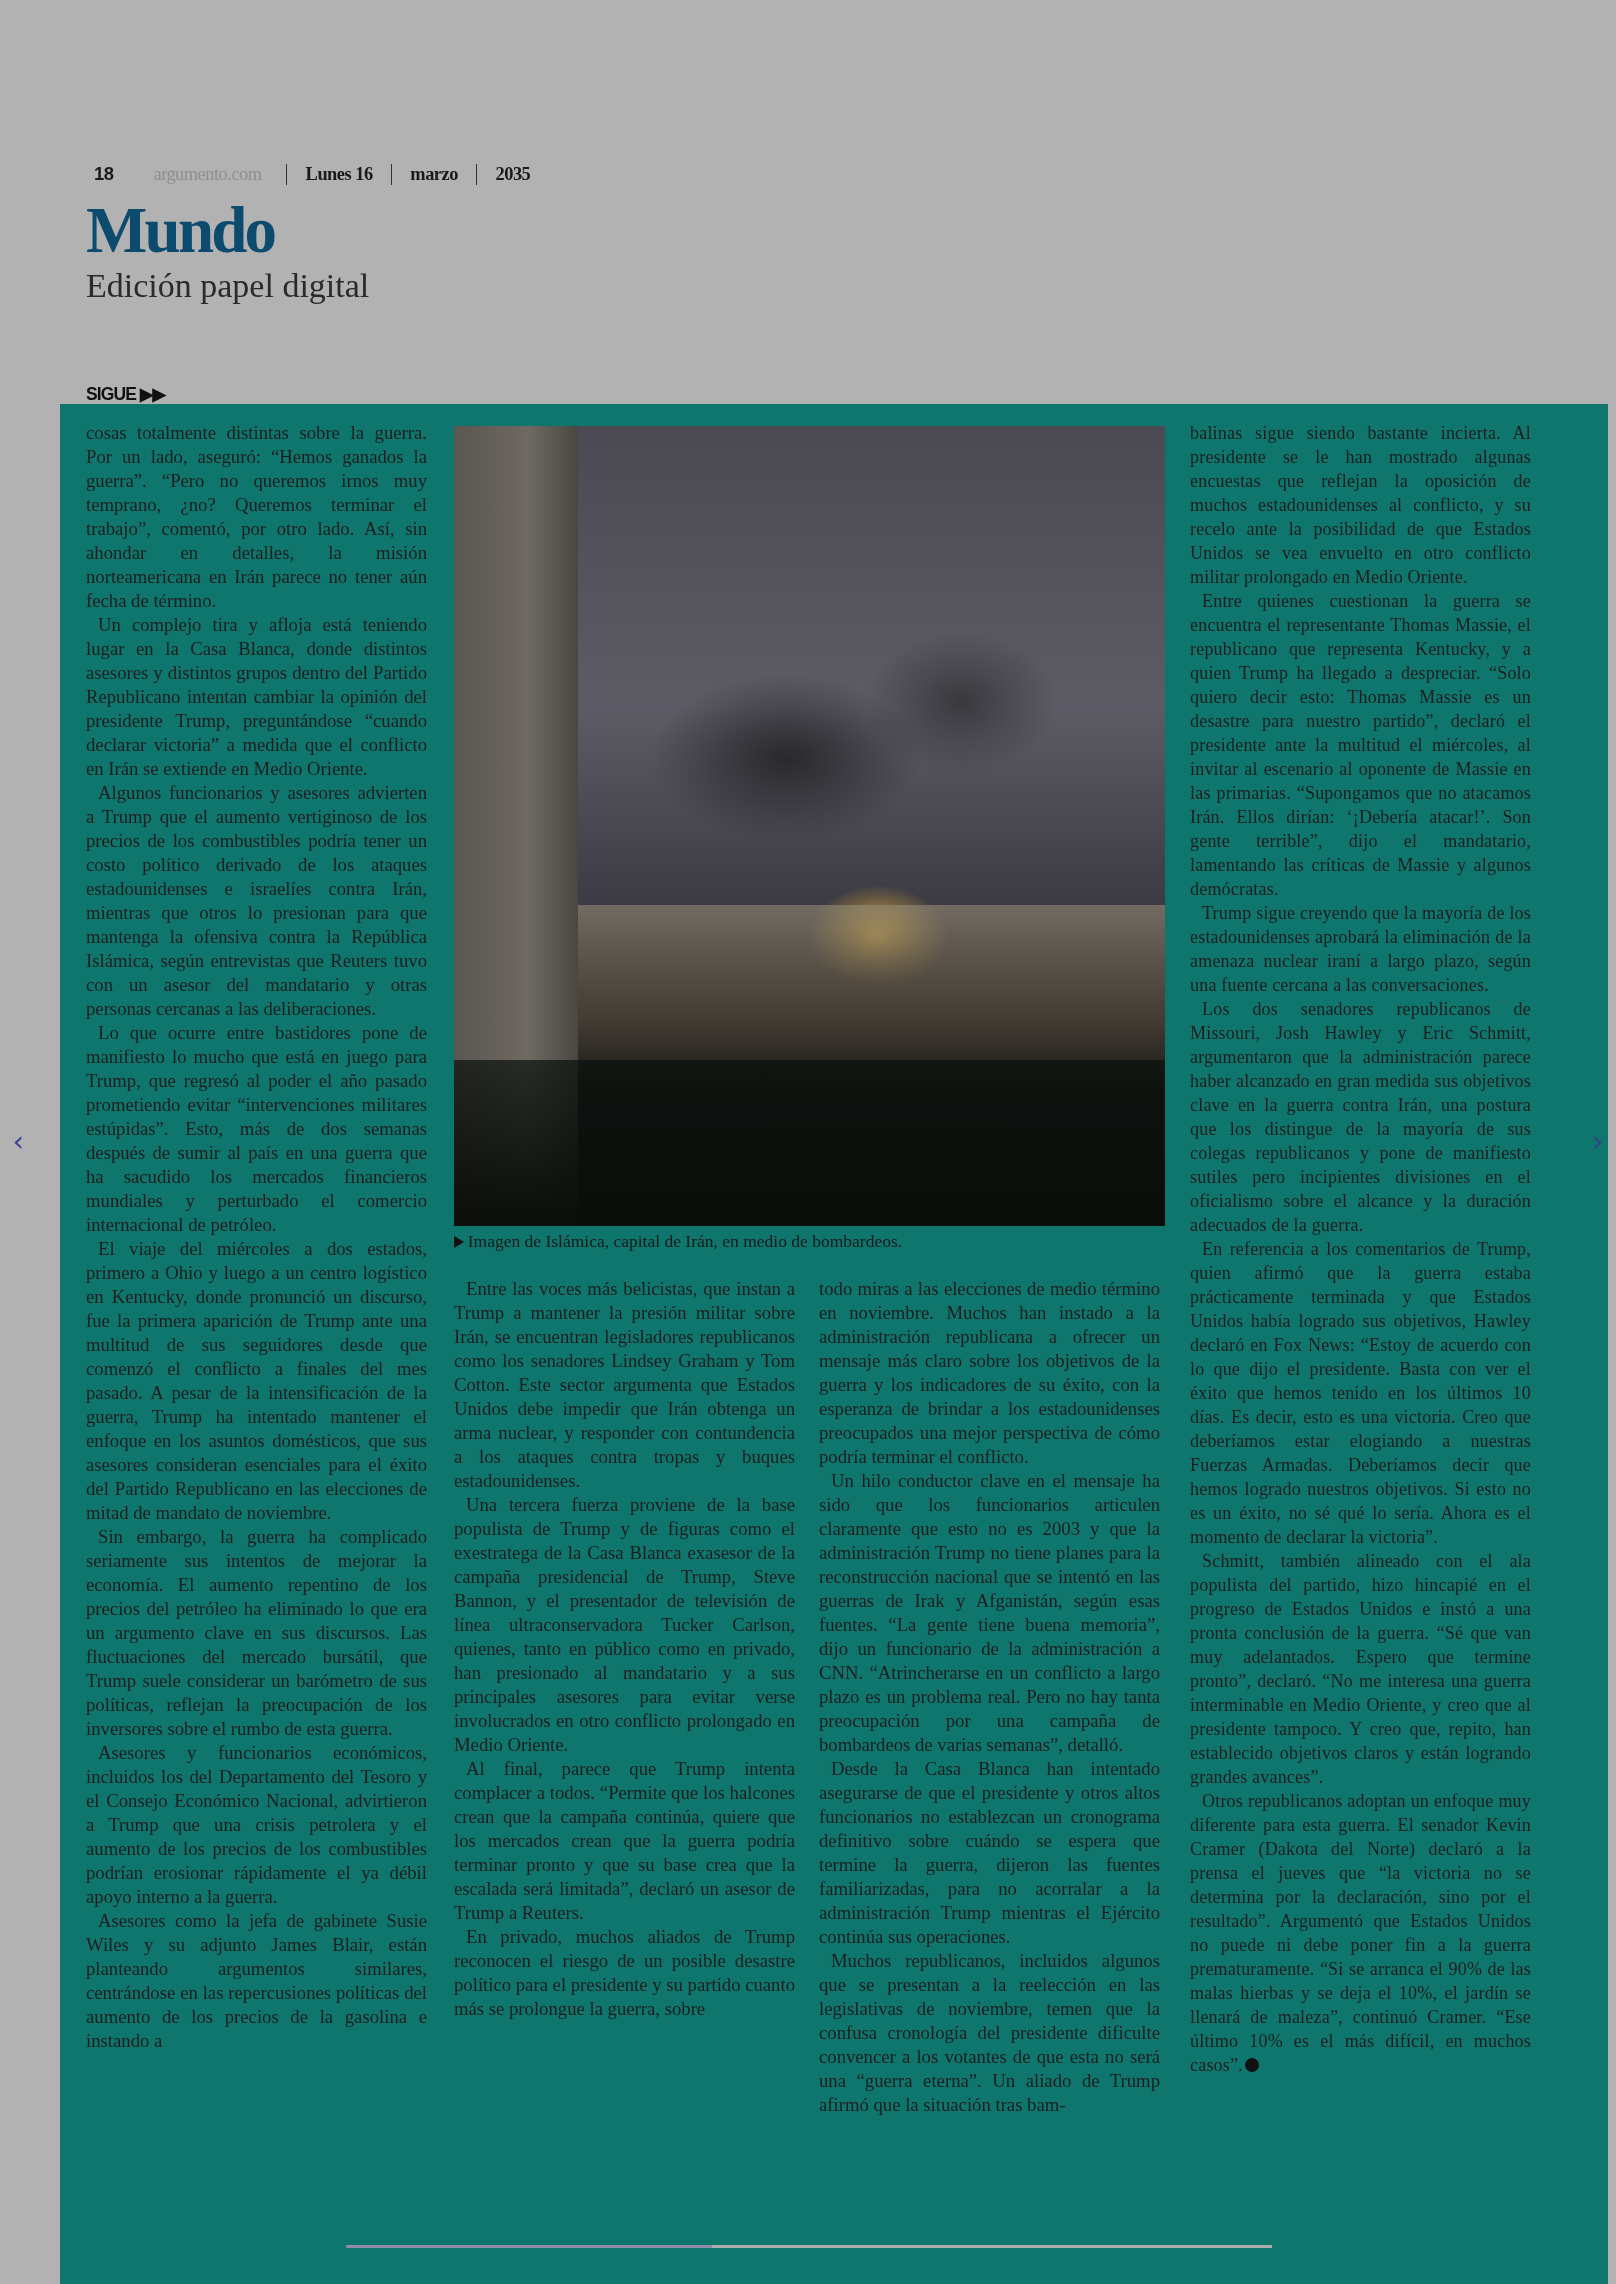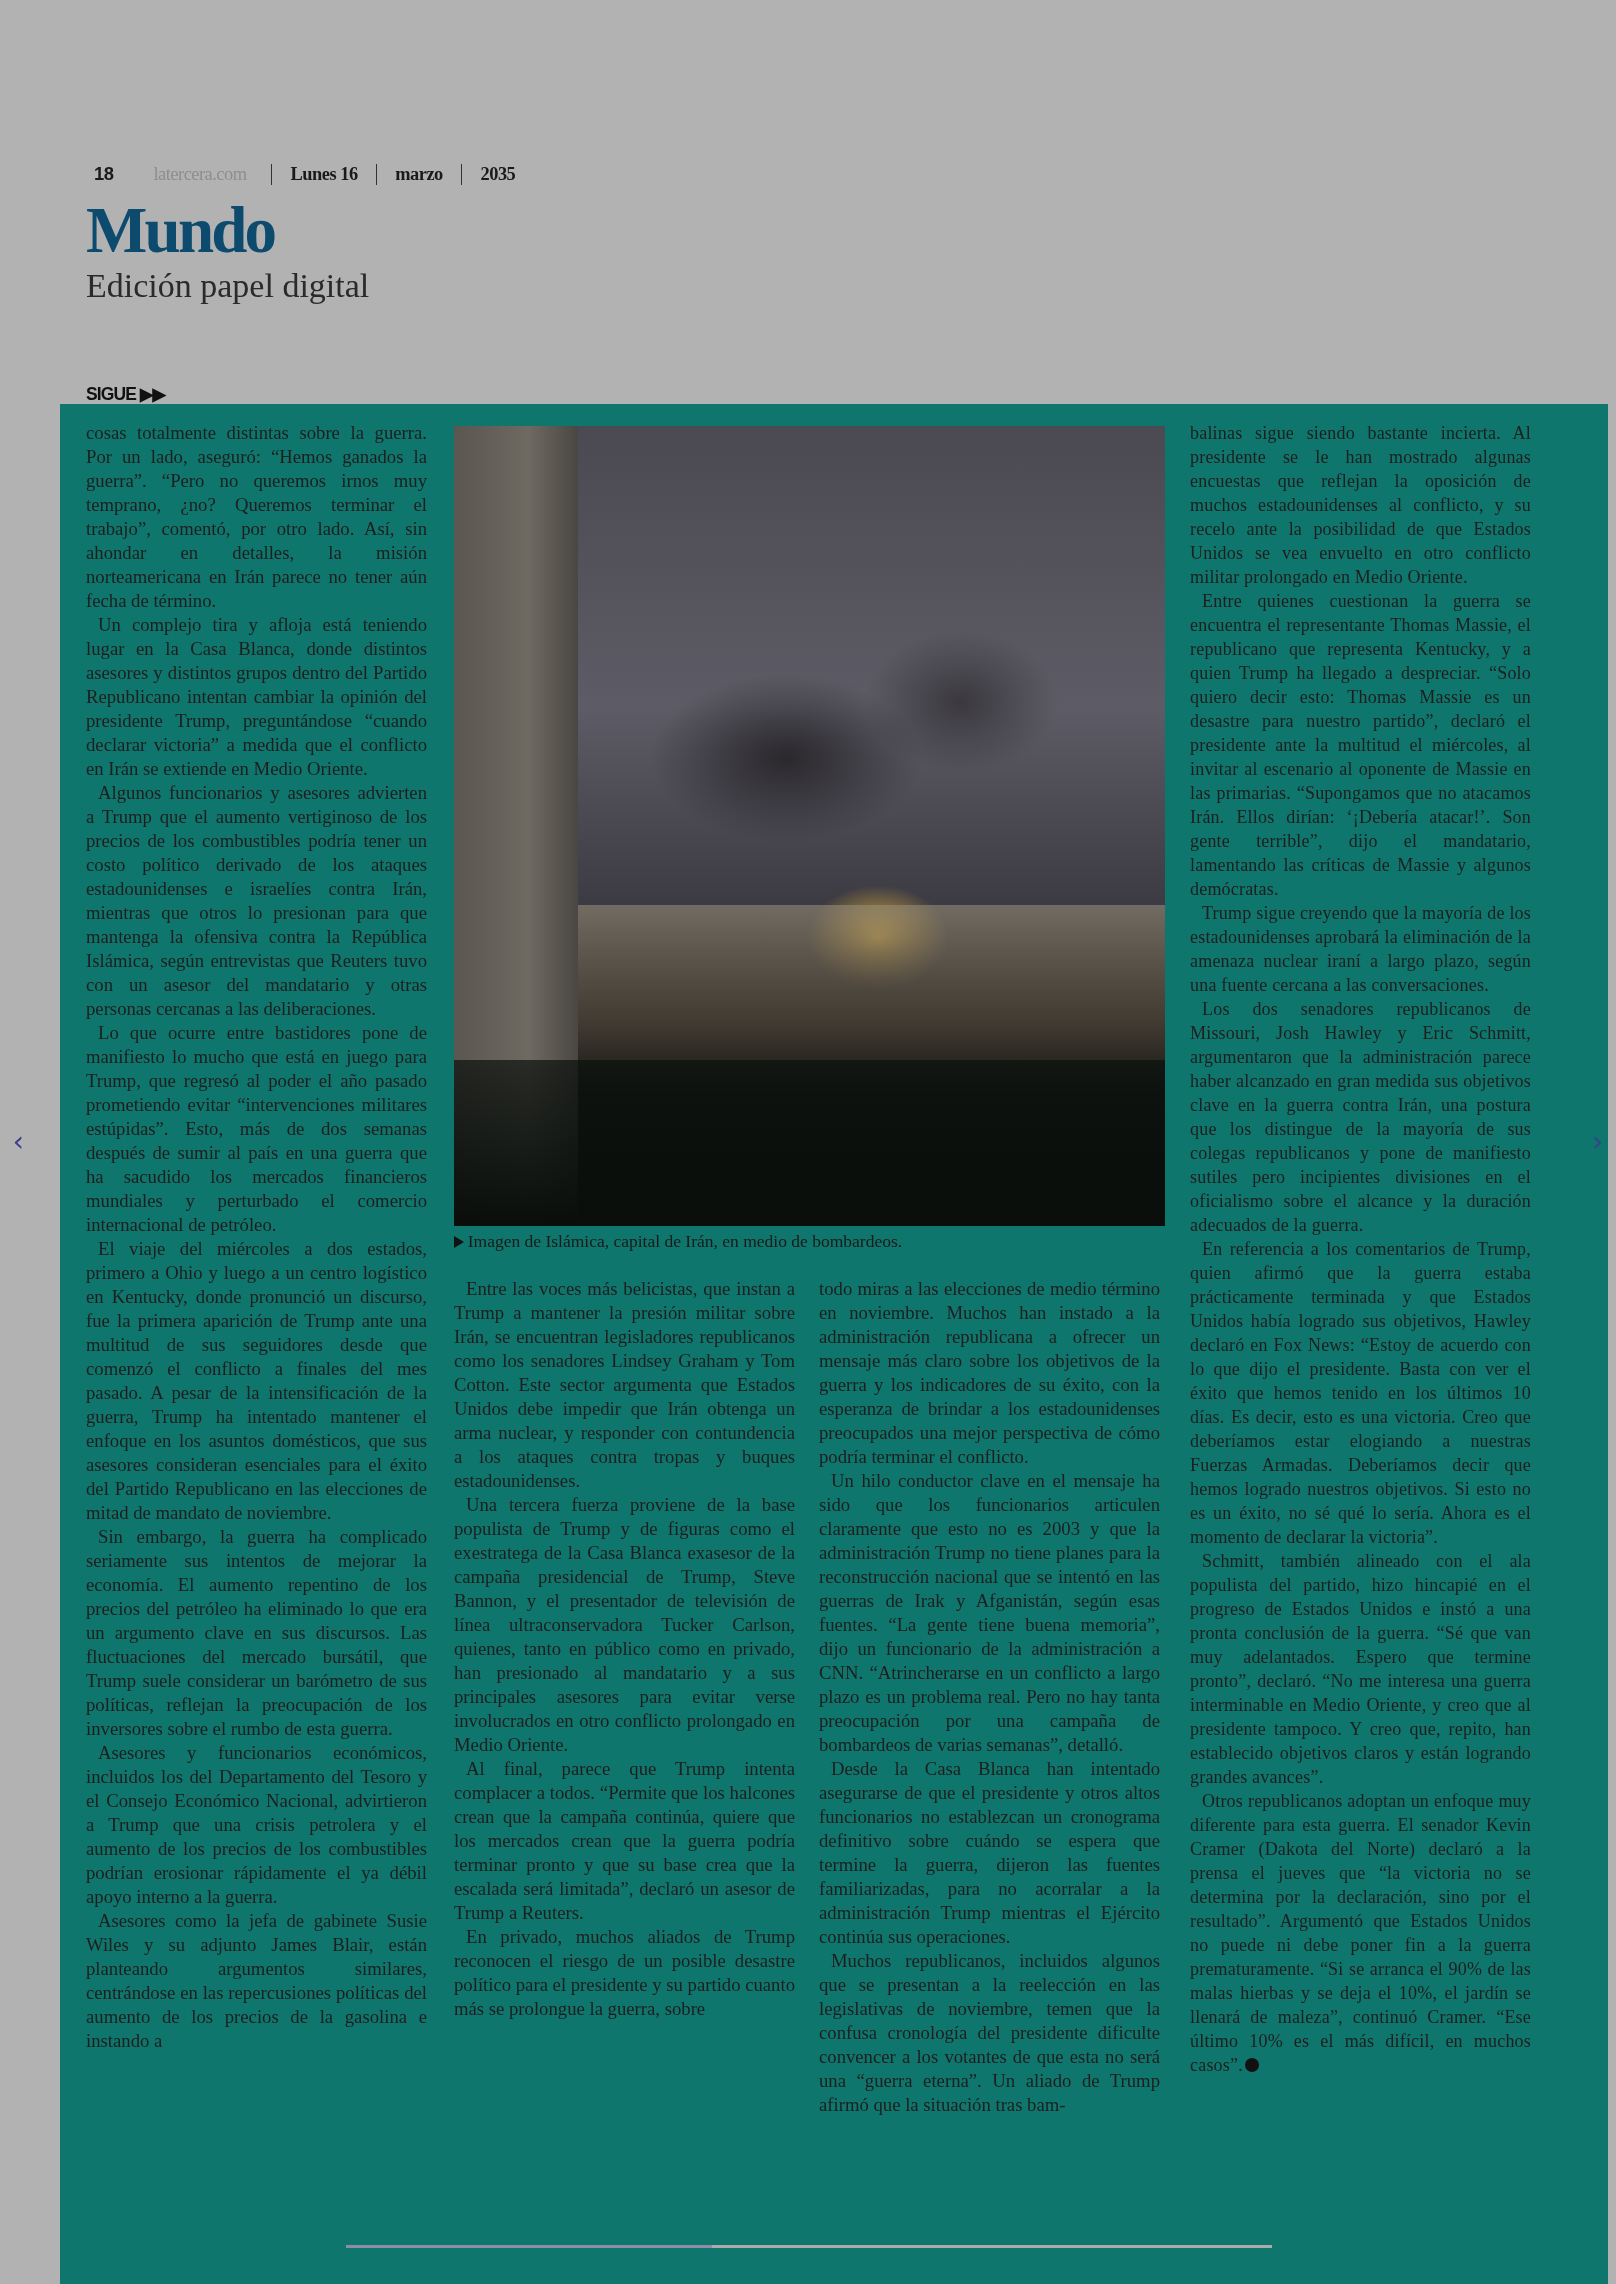--- a/index.html
+++ b/index.html
@@ -85,21 +85,21 @@
   }
   .progress-fill {
     position:absolute; left:0; top:0; width:366px; height:2.8px; background:#8e8ca8;
   }
 </style>
 </head>
 <body>
 
 <div class="masthead-line">
   <span class="pagenum">18</span>
-  <span class="site">latercera.com</span>
+  <span class="site">argumento.com</span>
   <span class="sep"></span>
   <span>Lunes 16</span>
   <span class="sep"></span>
   <span>marzo</span>
   <span class="sep"></span>
   <span>2035</span>
 </div>
 
 <div class="section-title">Mundo</div>
 <div class="section-sub">Edición papel digital</div>

